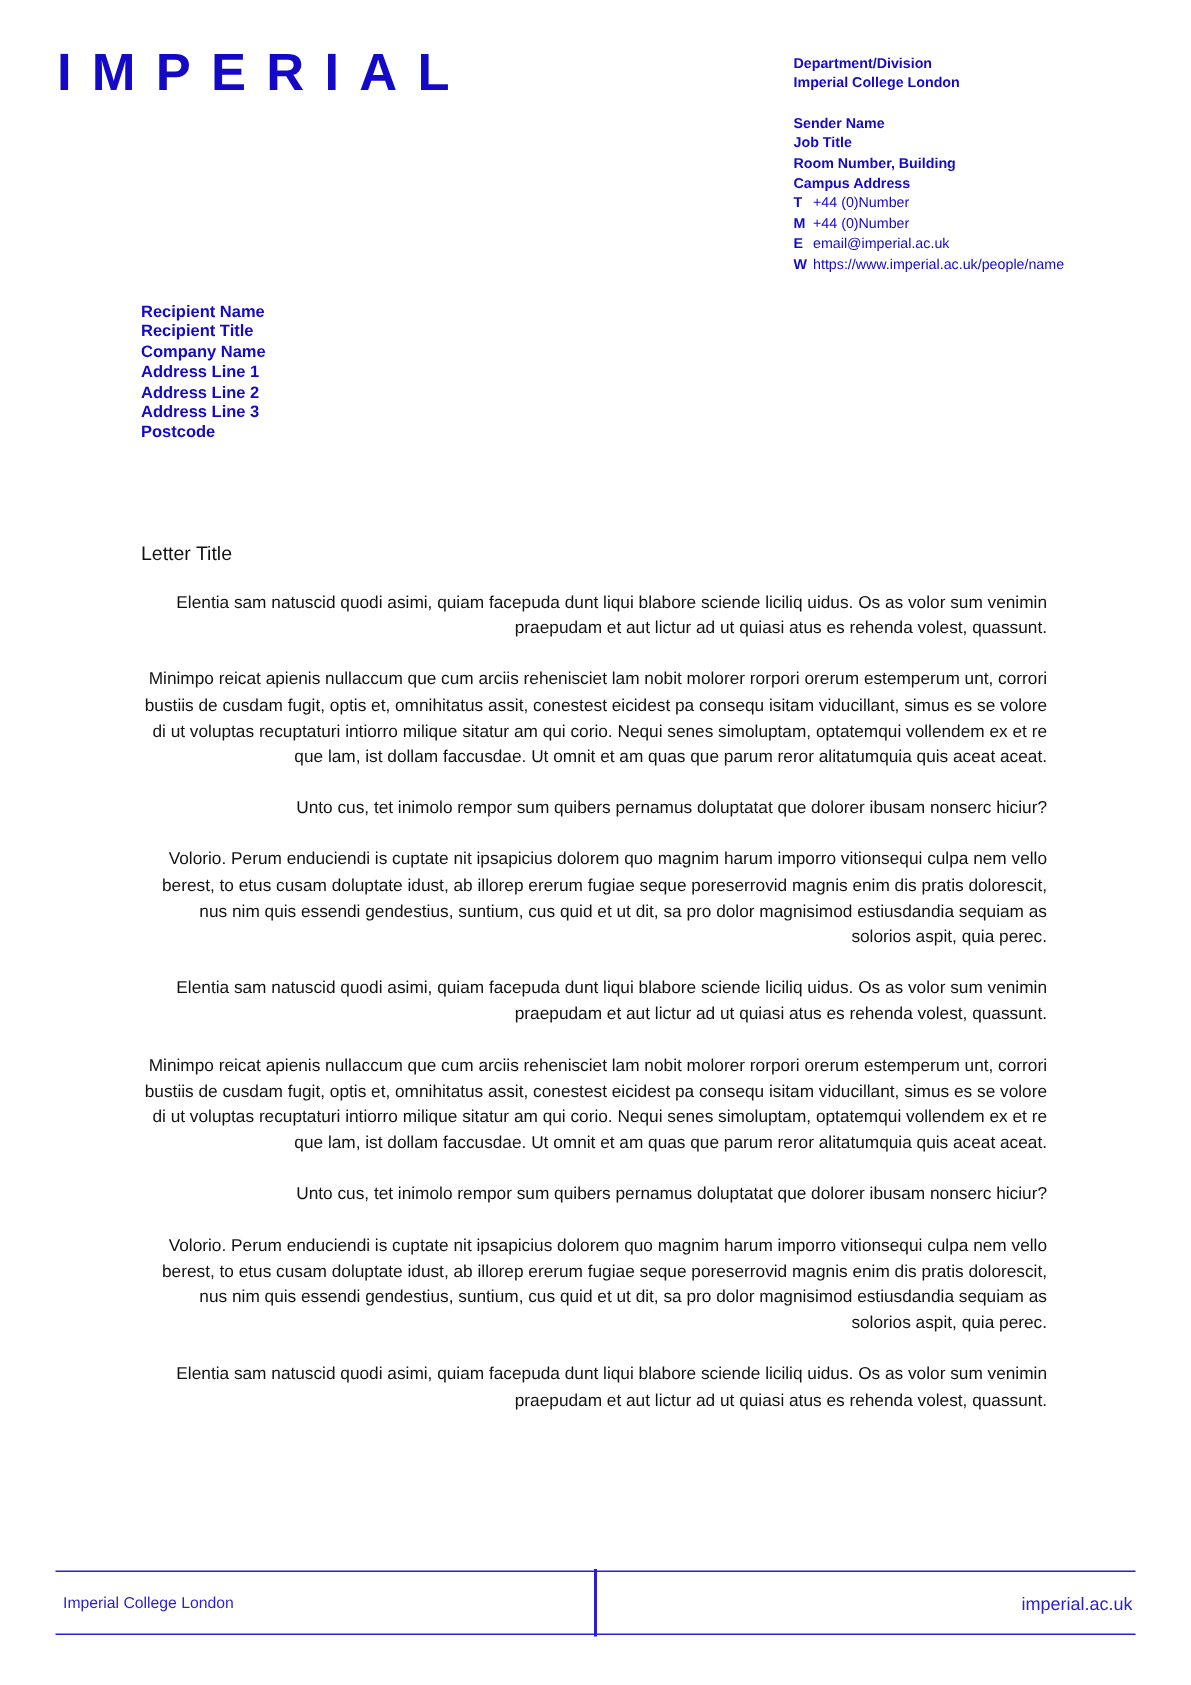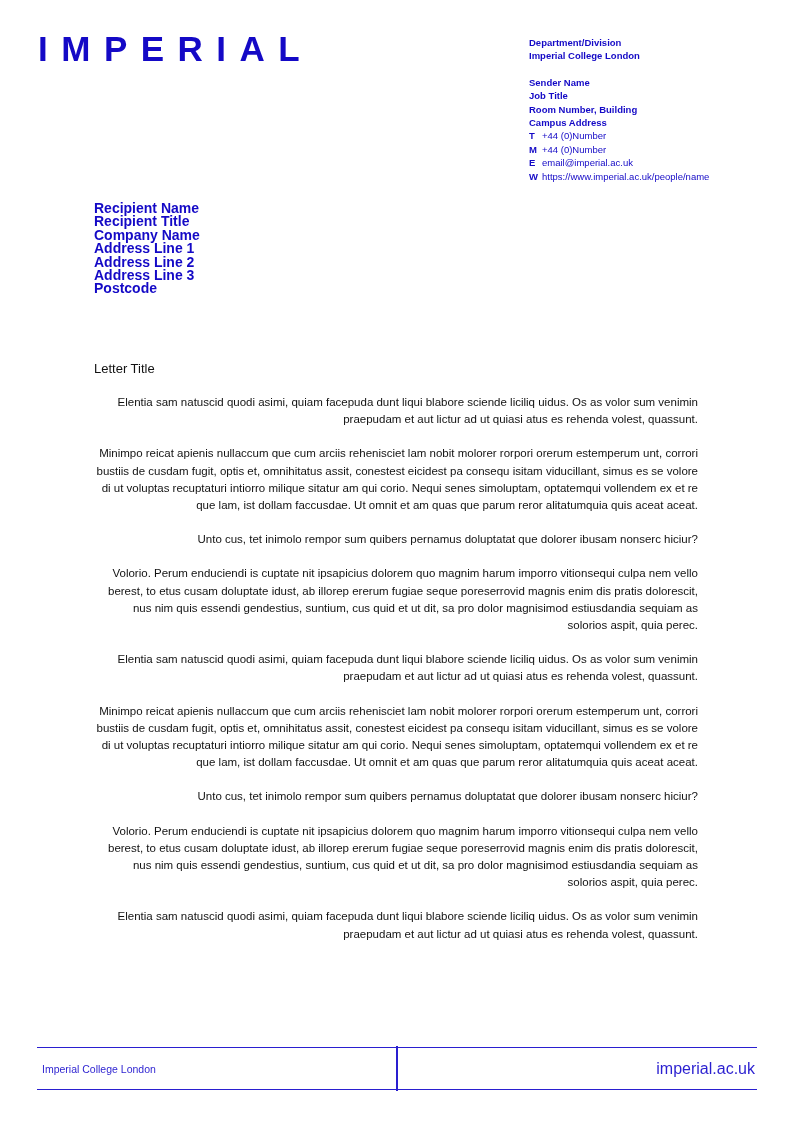--- a/index.html
+++ b/index.html
@@ -56,21 +56,21 @@
     flex: 0 0 13px;
   }
   .contact-val { font-weight: 400; }
 
   
   .recipient-block {
     position: absolute;
     left: 94px;
     top: 202px;
     color: #1409C6;
-    font-size: 14px;
+    font-size: 11px;
     line-height: 13.4px;
     font-weight: 700;
     white-space: nowrap;
   }
 
   
   .letter-body {
     position: absolute;
     left: 94px;
     top: 338px;
@@ -129,21 +129,21 @@
     position: absolute;
     left: 5px;
     color: #2A1FD0;
     font-size: 10.5px;
     white-space: nowrap;
   }
   .footer-right {
     position: absolute;
     right: 2px;
     color: #2A1FD0;
-    font-size: 16px;
+    font-size: 12px;
     white-space: nowrap;
   }
 </style>
 </head>
 <body>
 
 <div class="page">
 
   <div class="logo">IMPERIAL</div>
 

